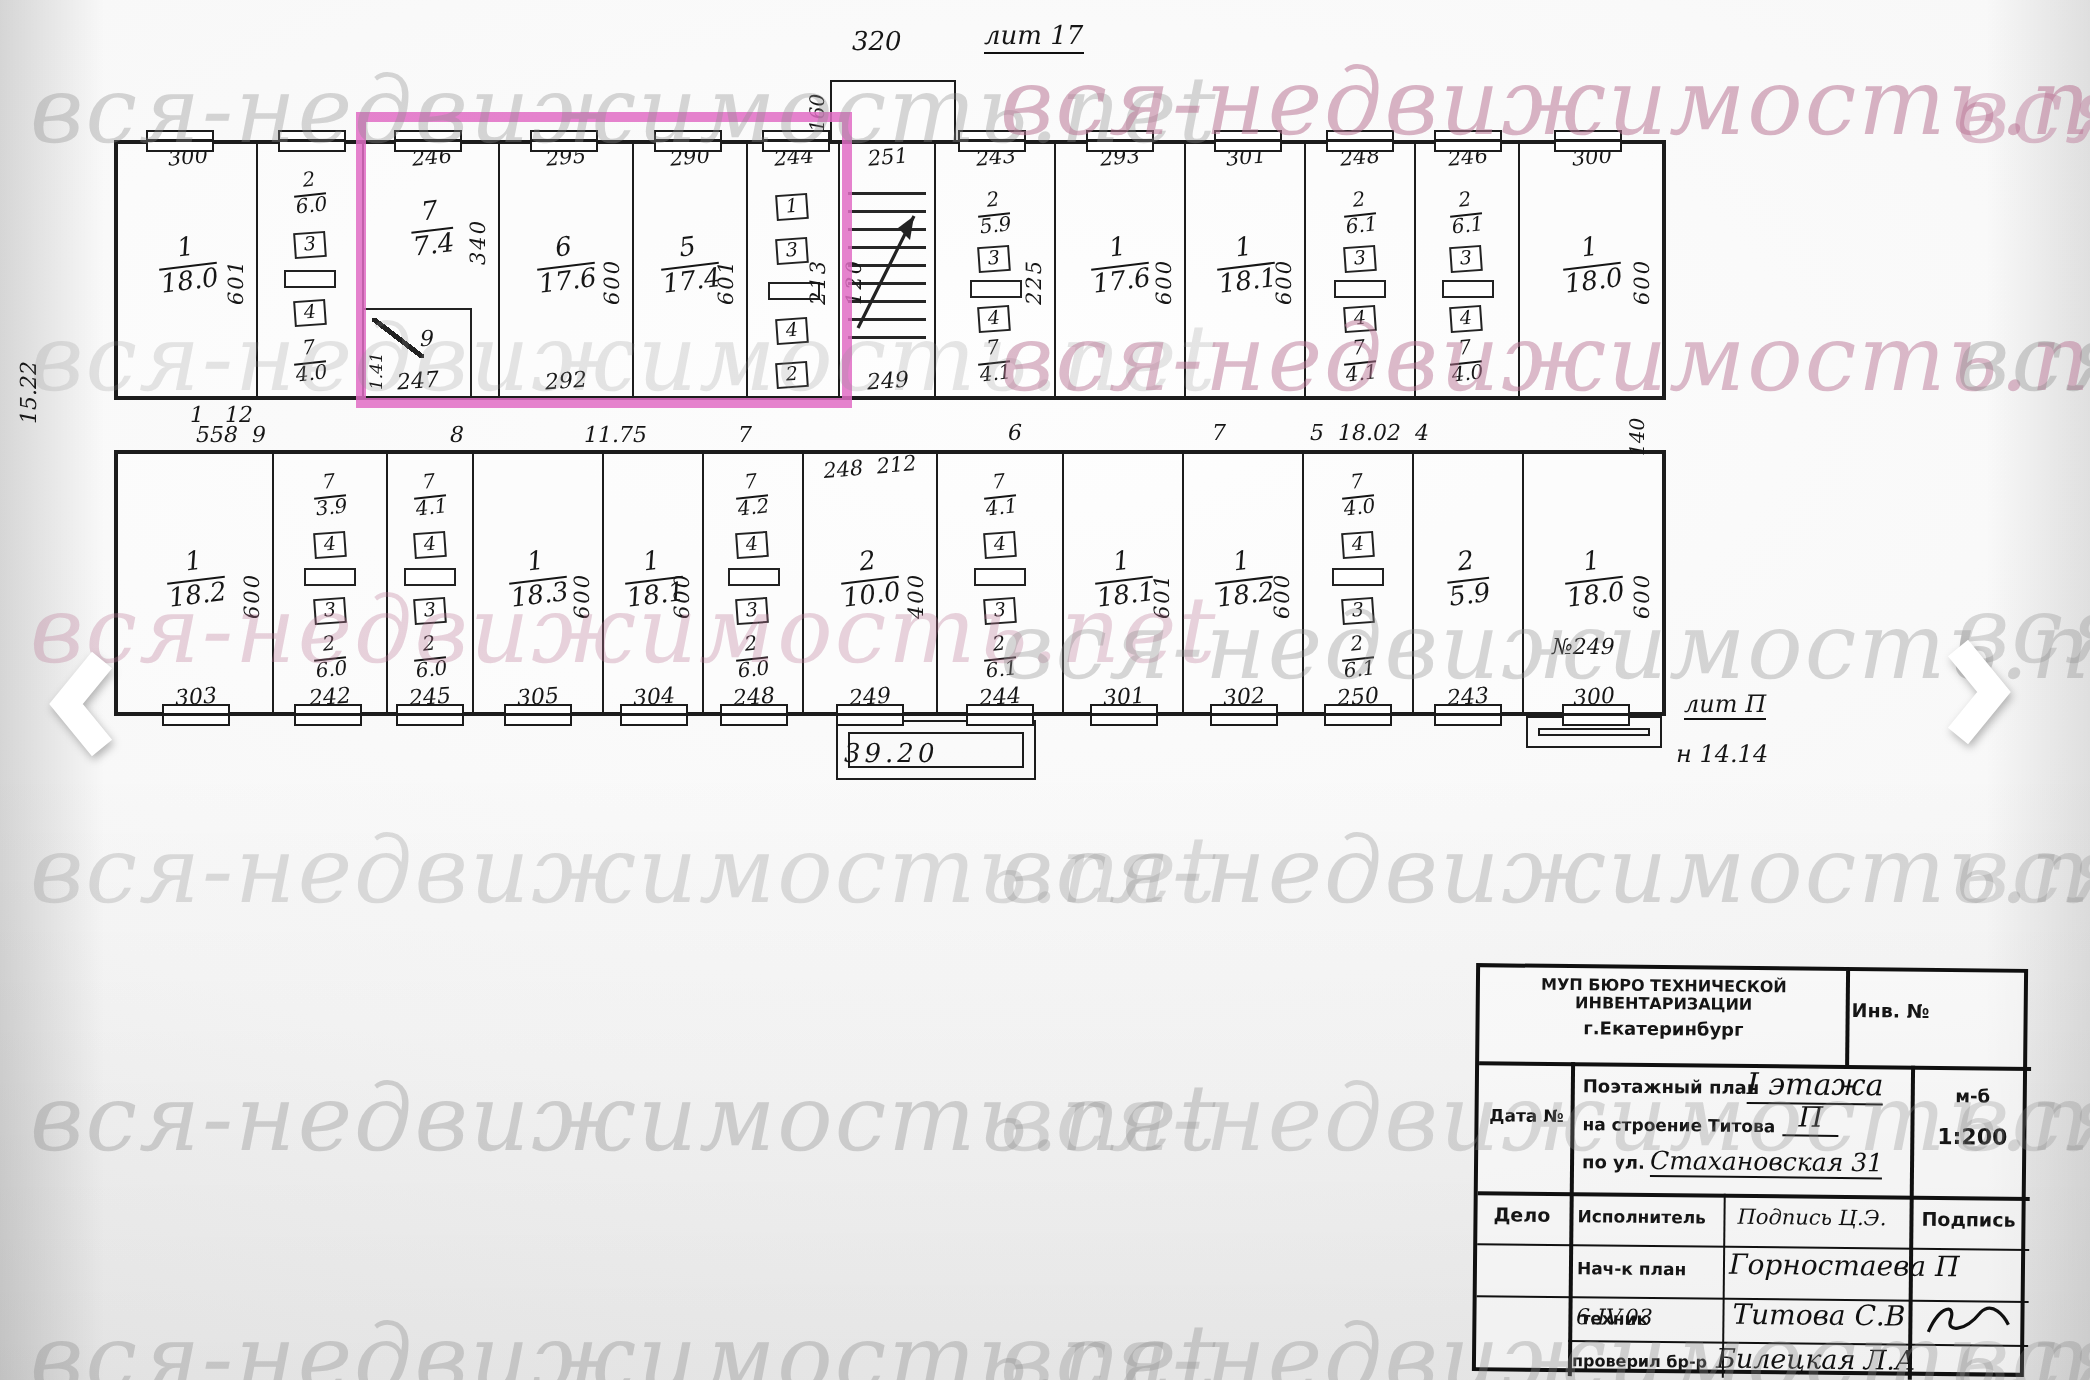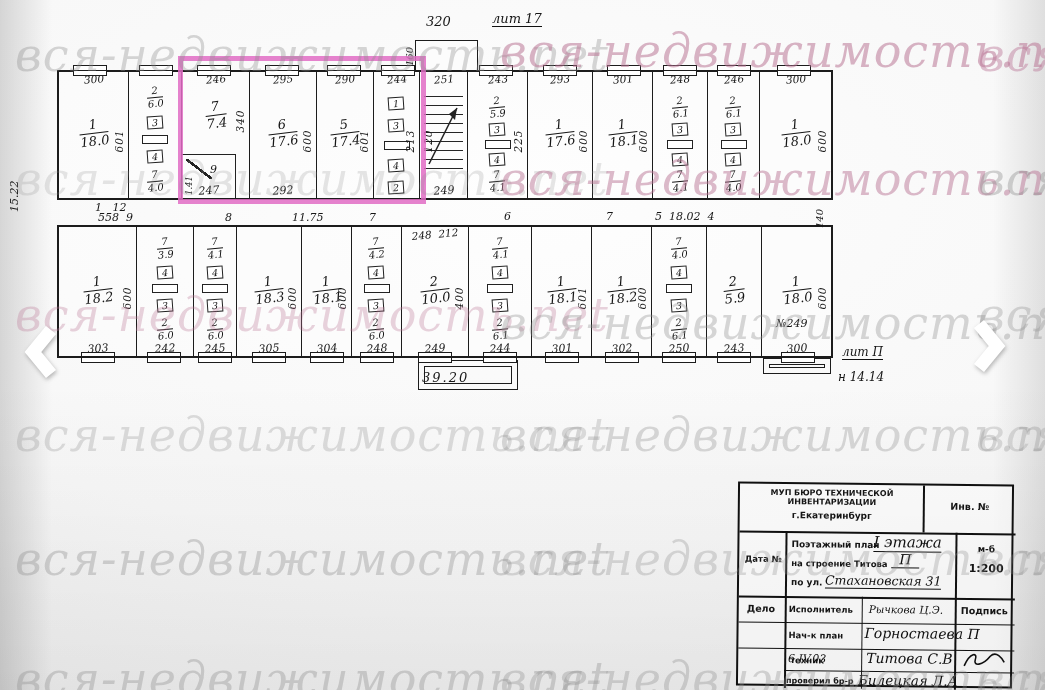--- a/index.html
+++ b/index.html
@@ -395,35 +395,35 @@
     <span class="sl" style="left:0; top:138px; width:276px; height:1.4px;"></span>
     <span class="sl" style="left:0; top:164px; width:276px; height:1.4px;"></span>
     <span class="sl" style="left:46px; top:186px; width:230px; height:1.4px;"></span>
     <span class="sl" style="left:183px; top:0; width:1.6px; height:47px;"></span>
     <span class="sl" style="left:46px;  top:47px; width:1.6px; height:157px;"></span>
     <span class="sl" style="left:216px; top:47px; width:1.6px; height:157px;"></span>
     <span class="sl" style="left:123px; top:112px; width:1.4px; height:92px;"></span>
 
     <span class="pt" style="left:4px; top:4px; width:176px; text-align:center; font-size:8px; font-weight:bold;">МУП БЮРО ТЕХНИЧЕСКОЙ ИНВЕНТАРИЗАЦИИ</span>
     <span class="pt" style="left:4px; top:26px; width:176px; text-align:center; font-size:9px; font-weight:bold;">г.Екатеринбург</span>
-    <span class="pt" style="left:186px; top:15px; width:88px; text-align:center; font-size:9.5px; font-weight:bold;">Инв. №</span>
+    <span class="pt" style="left:186px; top:15px; width:88px; font-size:9.5px; font-weight:bold;">Инв. №</span>
     <span class="pt" style="left:2px; top:70px; width:44px; text-align:center; font-size:8.5px; font-weight:bold;">Дата №</span>
 
     <span class="pt" style="left:52px; top:55px; font-size:9px; font-weight:bold;">Поэтажный план</span>
     <span class="hv ul" style="left:134px; top:48px; font-size:15px;">I этажа</span>
     <span class="pt" style="left:52px; top:74px; font-size:8.5px; font-weight:bold;">на строение Титова</span>
     <span class="hv ul" style="left:152px; top:66px; font-size:14px; padding:0 8px;">П</span>
     <span class="pt" style="left:52px; top:93px; font-size:9px; font-weight:bold;">по ул.</span>
     <span class="hv ul" style="left:86px; top:88px; font-size:12.5px;">Стахановская 31</span>
     <span class="pt" style="left:222px; top:58px; width:50px; text-align:center; font-size:9px; font-weight:bold;">м-б</span>
     <span class="pt" style="left:222px; top:76px; width:50px; text-align:center; font-size:11px; font-weight:bold;">1:200</span>
 
     <span class="pt" style="left:8px; top:119px; font-size:9.5px; font-weight:bold;">Дело</span>
     <span class="pt" style="left:50px; top:120px; font-size:8.5px; font-weight:bold;">Исполнитель</span>
-    <span class="hv" style="left:130px; top:118px; font-size:10.5px;">Рычкова Ц.Э.</span>
+    <span class="hv" style="left:130px; top:118px; font-size:10.5px;">Подпись Ц.Э.</span>
     <span class="pt" style="left:222px; top:119px; font-size:9.5px; font-weight:bold;">Подпись</span>
 
     <span class="pt" style="left:50px; top:146px; font-size:8.5px; font-weight:bold;">Нач-к план</span>
     <span class="hv" style="left:126px; top:140px; font-size:14px;">Горностаева П</span>
 
     <span class="hv" style="left:4px; top:168px; font-size:11px; width:40px; white-space:normal; text-align:center;margin-left:45px;">6.IV.03</span>
     <span class="pt" style="left:52px; top:171px; font-size:8.5px; font-weight:bold;">техник</span>
     <span class="hv" style="left:128px; top:165px; font-size:14px;">Титова С.В</span>
     <svg width="48" height="24" style="position:absolute; left:222px; top:162px;">
       <path d="M4,18 C10,4 18,4 15,12 C13,18 22,18 30,8 C36,2 42,10 44,14" fill="none" stroke="#101010" stroke-width="1.6"></path>

